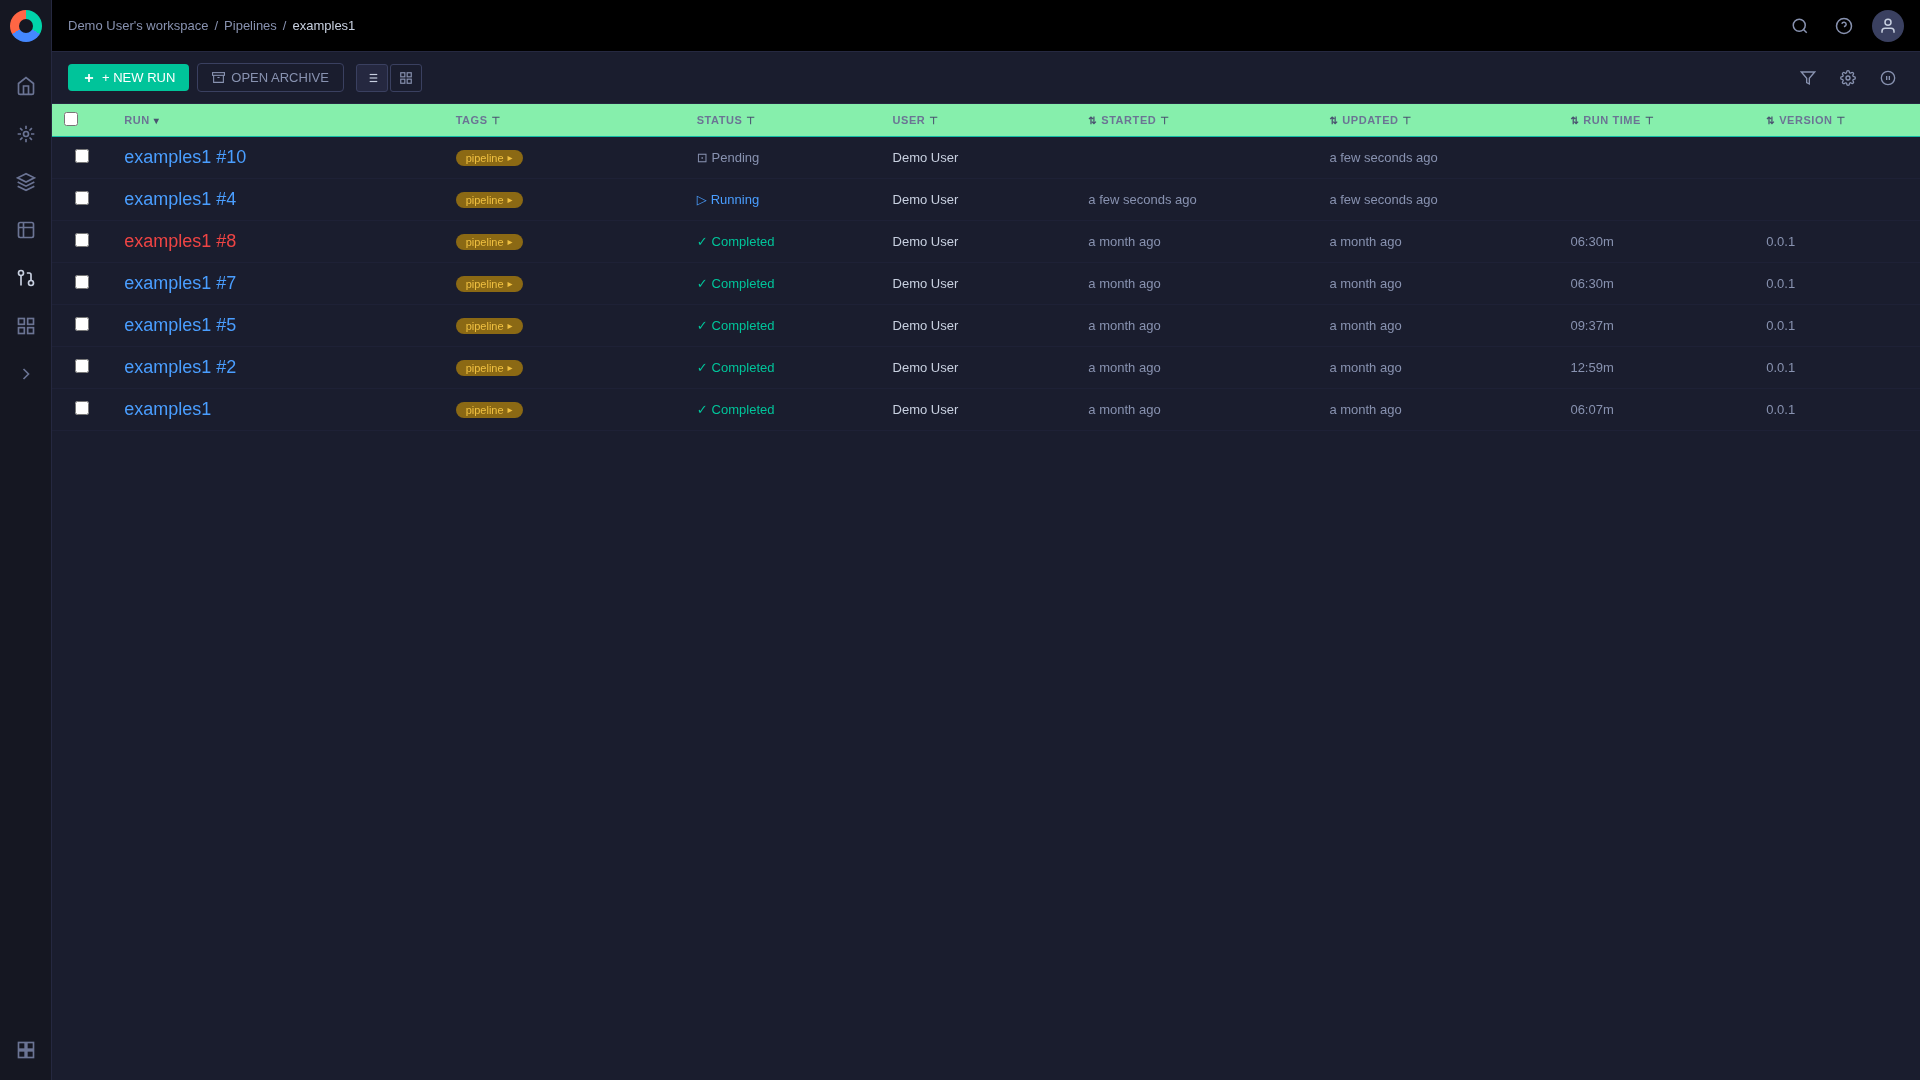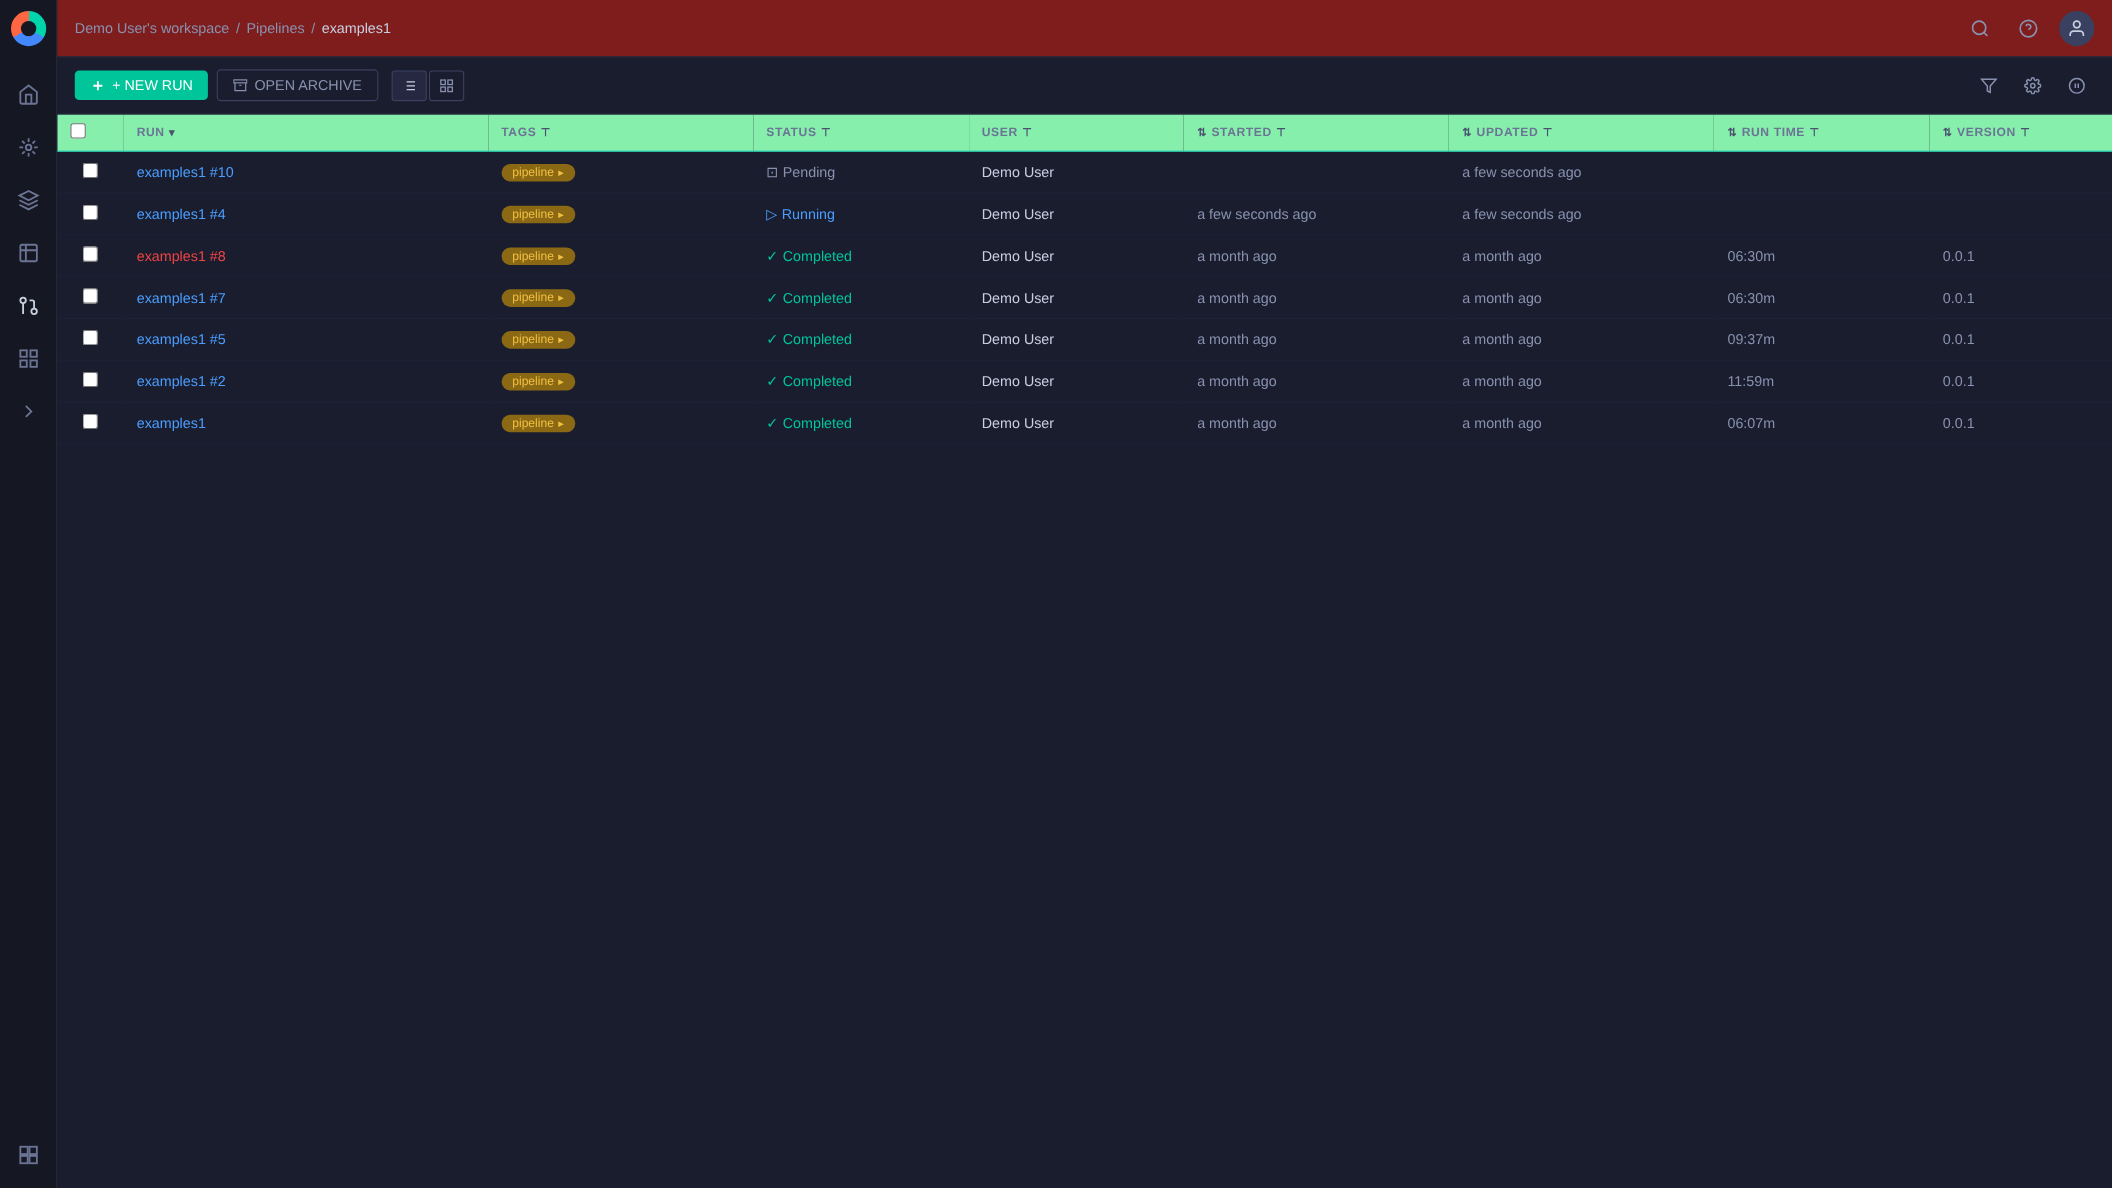--- a/index.html
+++ b/index.html
@@ -78,21 +78,21 @@
     .main {
       flex: 1;
       display: flex;
       flex-direction: column;
       overflow: hidden;
     }
 
     
     .topbar {
       height: 52px;
-      background: #7f1d1d;
+      background: #000000;
       border-bottom: 1px solid #252840;
       display: flex;
       align-items: center;
       padding: 0 16px;
       gap: 0;
     }
     .breadcrumb {
       display: flex;
       align-items: center;
       gap: 6px;
@@ -247,21 +247,21 @@
       text-align: center;
     }
     input[type="checkbox"] {
       width: 14px;
       height: 14px;
       cursor: pointer;
       accent-color: #00c49a;
     }
     .run-name {
       color: #c8d0e0;
-      font-size: 13px;
+      font-size: 18px;
     }
     .tag-pill {
       display: inline-flex;
       align-items: center;
       gap: 4px;
       background: #8B6914;
       color: #f0c040;
       border-radius: 12px;
       padding: 2px 10px;
       font-size: 11px;
@@ -622,21 +622,21 @@
             <td><span class="tag-pill">pipeline</span></td>
             <td class="status-cell">
               <div class="status-completed">
                 <span>✓</span>
                 <span>Completed</span>
               </div>
             </td>
             <td><span style="color:#c8d0e0">Demo User</span></td>
             <td class="time-cell">a month ago</td>
             <td class="time-cell">a month ago</td>
-            <td class="time-cell">11:59m</td>
+            <td class="time-cell">12:59m</td>
             <td class="version-cell">0.0.1</td>
           </tr>
           <tr>
             <td class="checkbox-cell"><input type="checkbox" style=""></td>
             <td><span class="run-name" style="cursor:pointer;color:#4a9eff">examples1</span></td>
             <td><span class="tag-pill">pipeline</span></td>
             <td class="status-cell">
               <div class="status-completed">
                 <span>✓</span>
                 <span>Completed</span>

